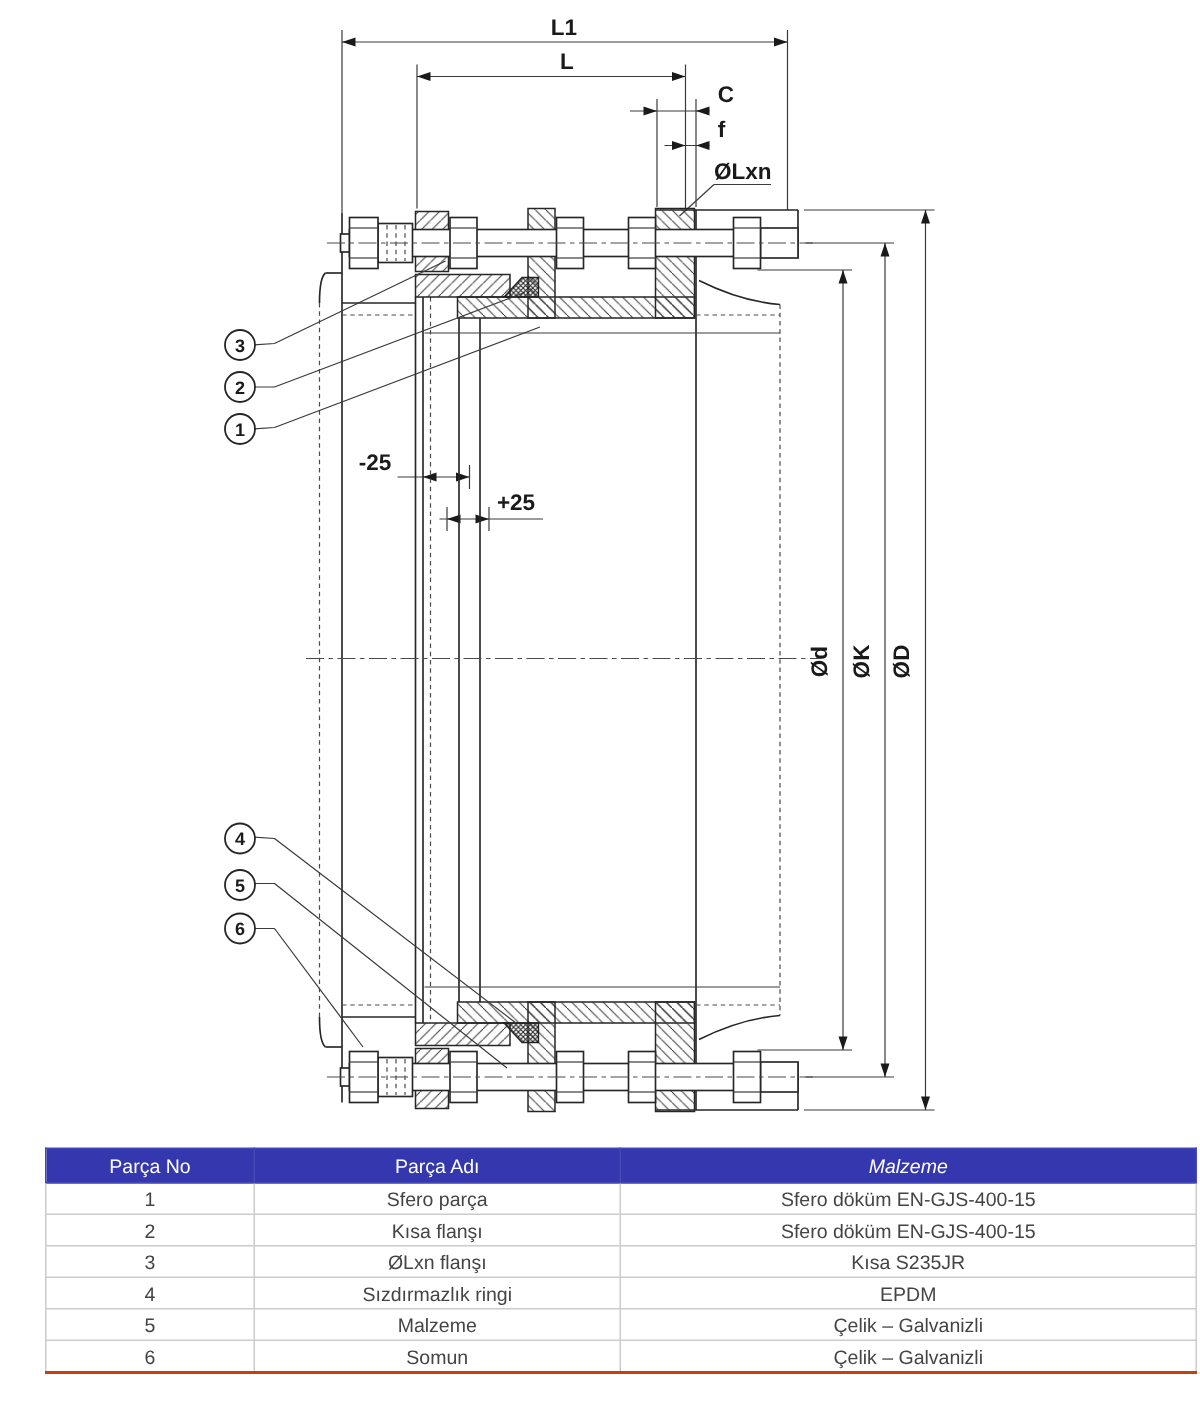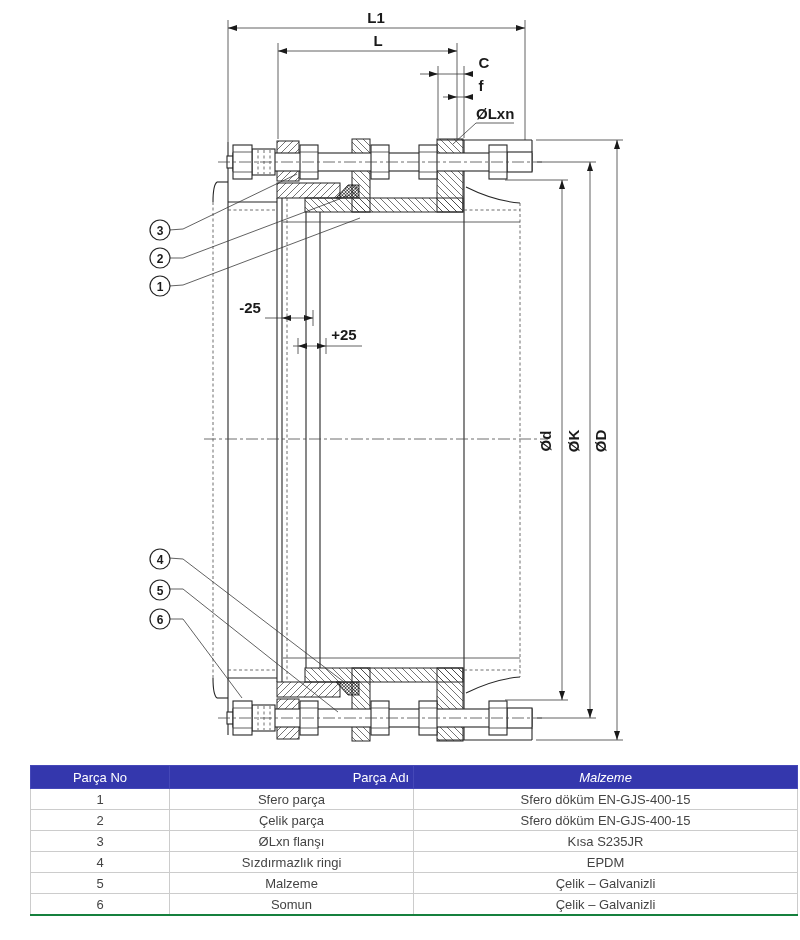--- a/index.html
+++ b/index.html
@@ -10,22 +10,22 @@
   .balloon-num{font-size:12px;font-weight:bold;fill:#1a1a1a;}
   .thin{stroke:#3a3a3a;stroke-width:0.8;fill:none;}
   .med{stroke:#262626;stroke-width:1.1;fill:none;}
   .hid{stroke:#4a4a4a;stroke-width:0.8;fill:none;stroke-dasharray:3 2.5;}
   .cl{stroke:#4a4a4a;stroke-width:0.8;fill:none;stroke-dasharray:12 3 3 3;}
   .arr{fill:#1a1a1a;stroke:none;}
   .white-part{fill:#ffffff;stroke:#262626;stroke-width:1.1;}
   .parts-table{border-collapse:collapse;width:740px;margin:5px 0 0 30px;font-size:13px;table-layout:fixed;}
   .parts-table th{background:#3437ad;color:#ffffff;font-weight:400;padding:3px 4px;border:1px solid #4548b8;height:16px;}
   .parts-table td{color:#444444;text-align:center;padding:2.5px 4px;border:1px solid #cccccc;height:15px;}
-  .parts-table{border-bottom:2px solid #15803d;}
-  .col-no{width:130px;}.col-name{width:235px;text-align:right;}.col-mat{width:375px;font-style:italic;}
+  .parts-table{border-bottom:2px solid #c2410c;}
+  .col-no{width:130px;}.col-name{width:235px;}.col-mat{width:375px;font-style:italic;}
 </style>
 </head>
 <body>
 
 <div class="sheet">
 
 <svg width="800" height="760" viewBox="0 0 800 760">
   <defs>
     <pattern id="ph1" width="7" height="7" patternUnits="userSpaceOnUse">
       <path d="M0,7 L7,0" stroke="#3a3a3a" stroke-width="0.7"></path>
@@ -278,21 +278,21 @@
     </tr>
   </thead>
   <tbody>
     <tr>
       <td>1</td>
       <td>Sfero parça</td>
       <td>Sfero döküm EN-GJS-400-15</td>
     </tr>
     <tr>
       <td>2</td>
-      <td>Çelik parça</td>
+      <td>Kısa flanşı</td>
       <td>Sfero döküm EN-GJS-400-15</td>
     </tr>
     <tr>
       <td>3</td>
       <td>ØLxn flanşı</td>
       <td>Kısa S235JR</td>
     </tr>
     <tr>
       <td>4</td>
       <td>Sızdırmazlık ringi</td>

